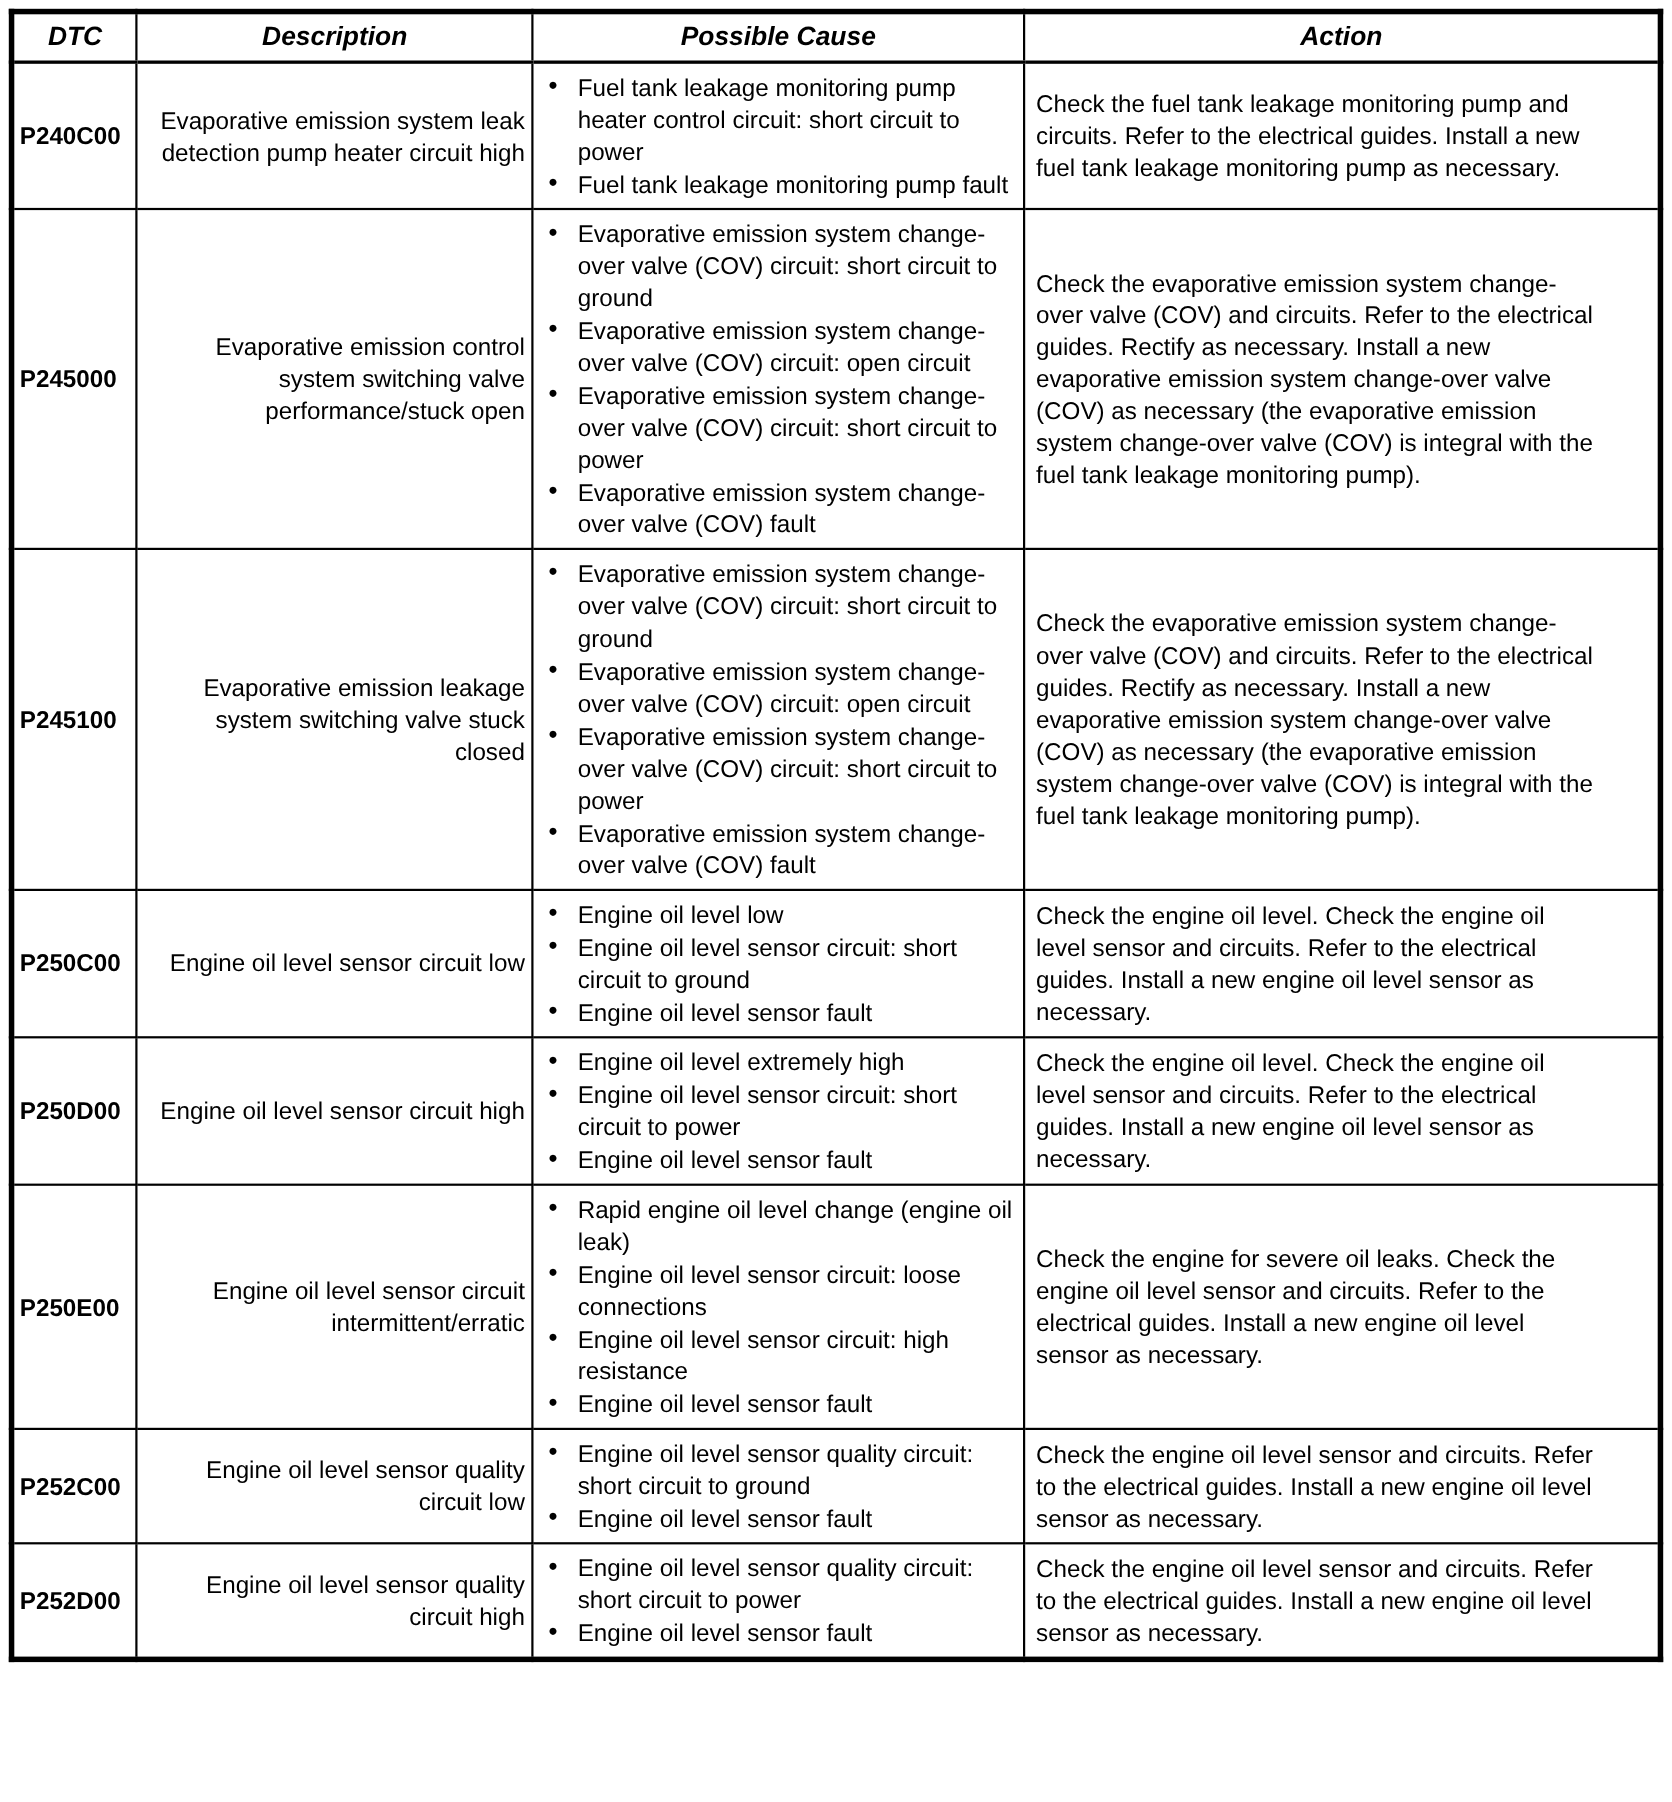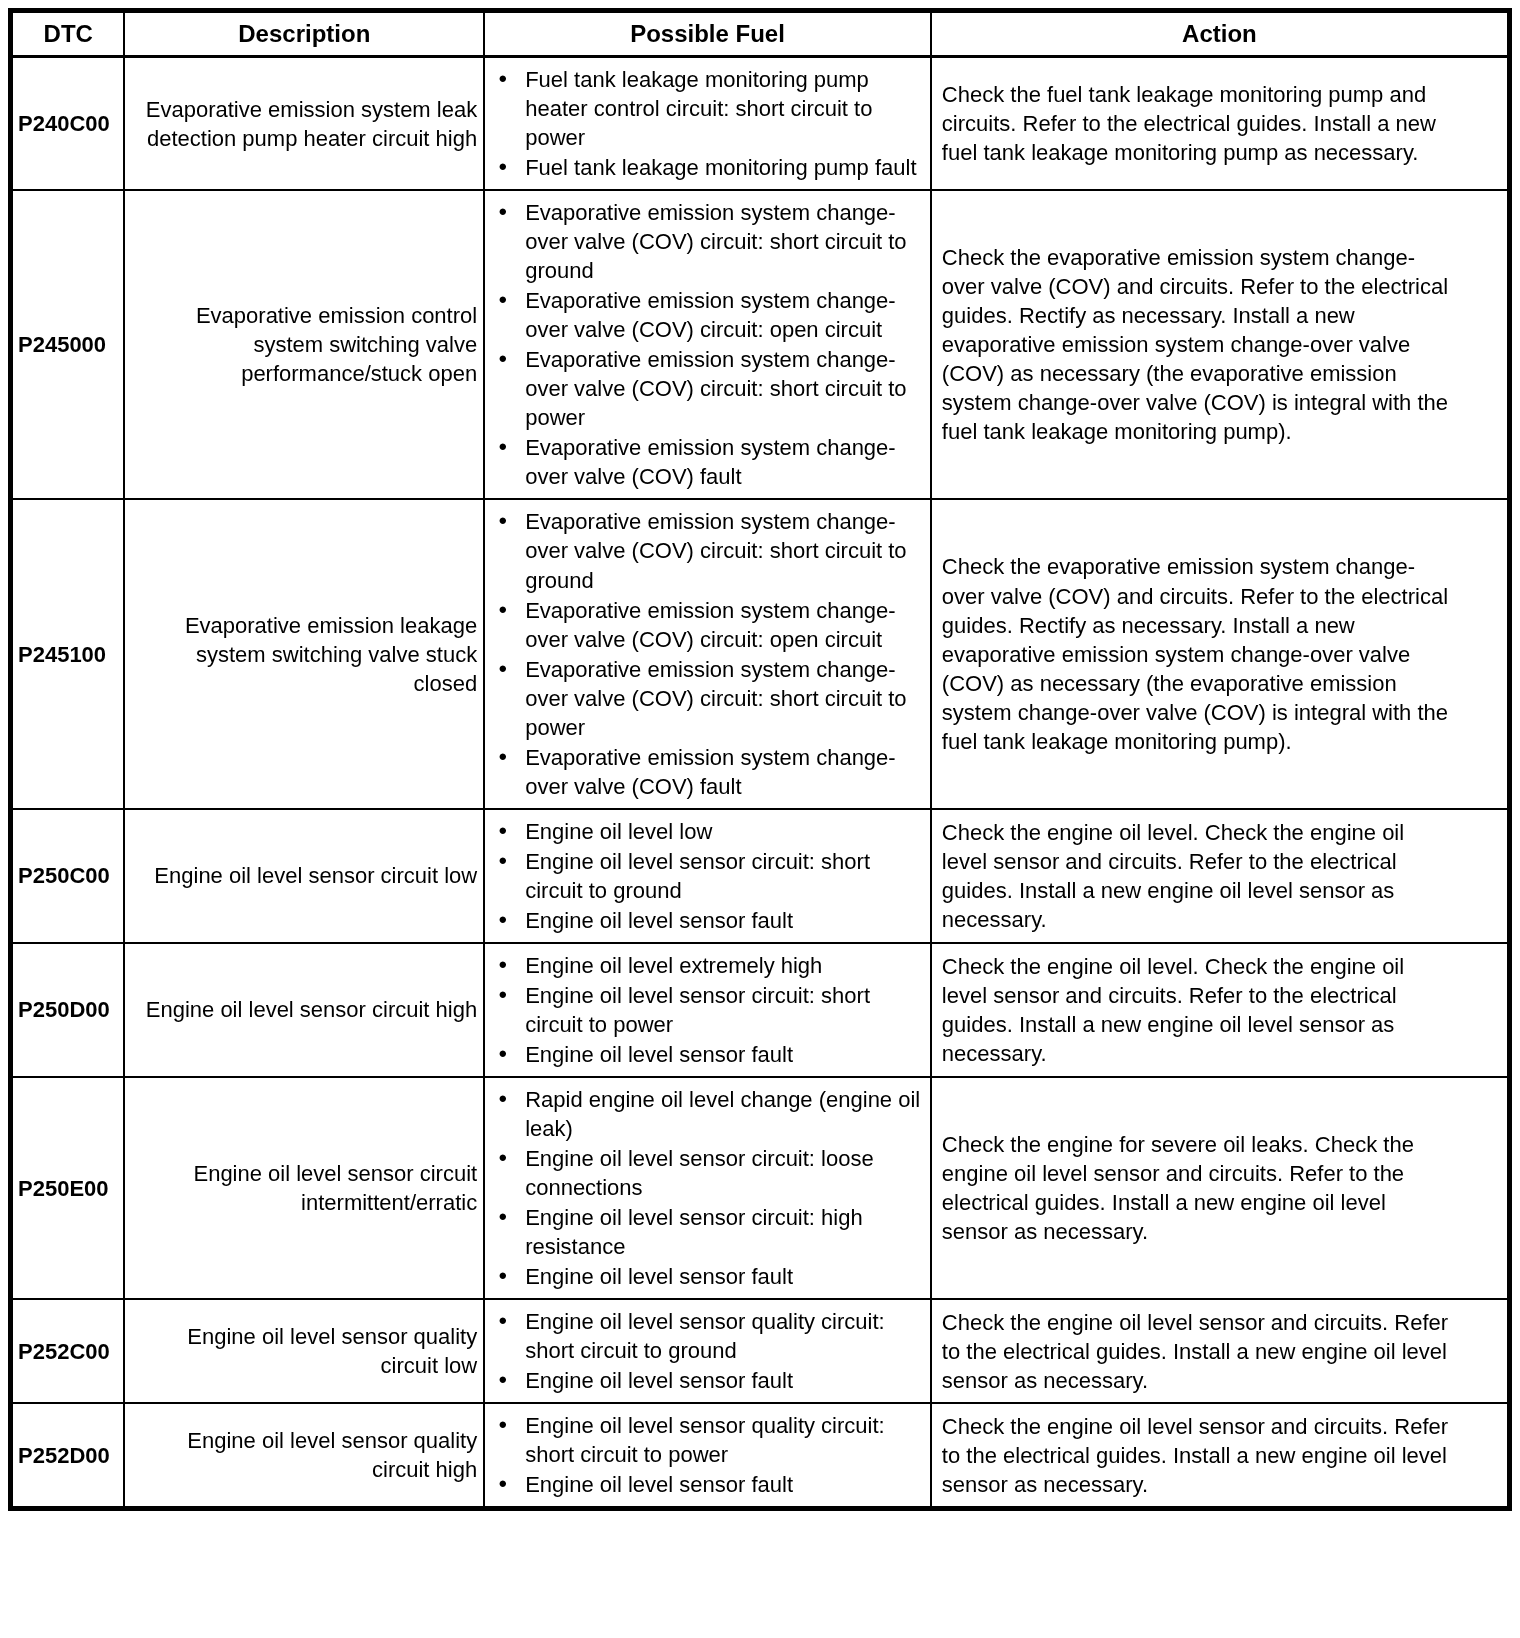--- a/index.html
+++ b/index.html
@@ -17,20 +17,21 @@
     border: 5px solid #000;
   }
   th, td { border: 2px solid #000; }
   th {
     font-size: 24px;
     font-weight: bold;
     text-align: center;
     padding: 7px 4px;
     border-bottom: 3px solid #000;
     background: #fff;
+    font-style: italic;
   }
   td {
     font-size: 22px;
     line-height: 1.32;
     vertical-align: middle;
     padding: 5px 8px;
     text-align: left;
   }
   td.dtc-cell { padding: 5px 2px 5px 5px; font-weight: bold; }
   td.desc-cell { padding: 5px 6px; text-align: right; }
@@ -58,21 +59,21 @@
     <colgroup>
       <col style="width:7.6%">
       <col style="width:24.0%">
       <col style="width:29.8%">
       <col style="width:38.6%">
     </colgroup>
     <thead>
       <tr>
         <th>DTC</th>
         <th>Description</th>
-        <th>Possible Fuel</th>
+        <th>Possible Cause</th>
         <th>Action</th>
       </tr>
     </thead>
     <tbody id="table-body">
   <tr>
     <td class="dtc-cell">P240C00</td>
     <td class="desc-cell">Evaporative emission system leak detection pump heater circuit high</td>
     <td class="cause-cell">
       <ul class="causes">
               <li>Fuel tank leakage monitoring pump heater control circuit: short circuit to power</li>

